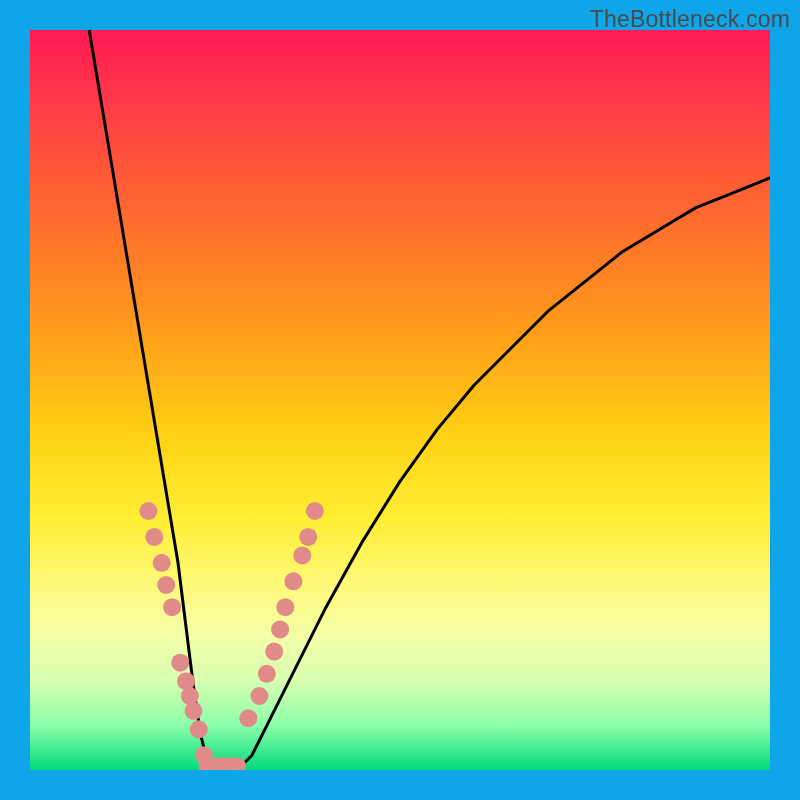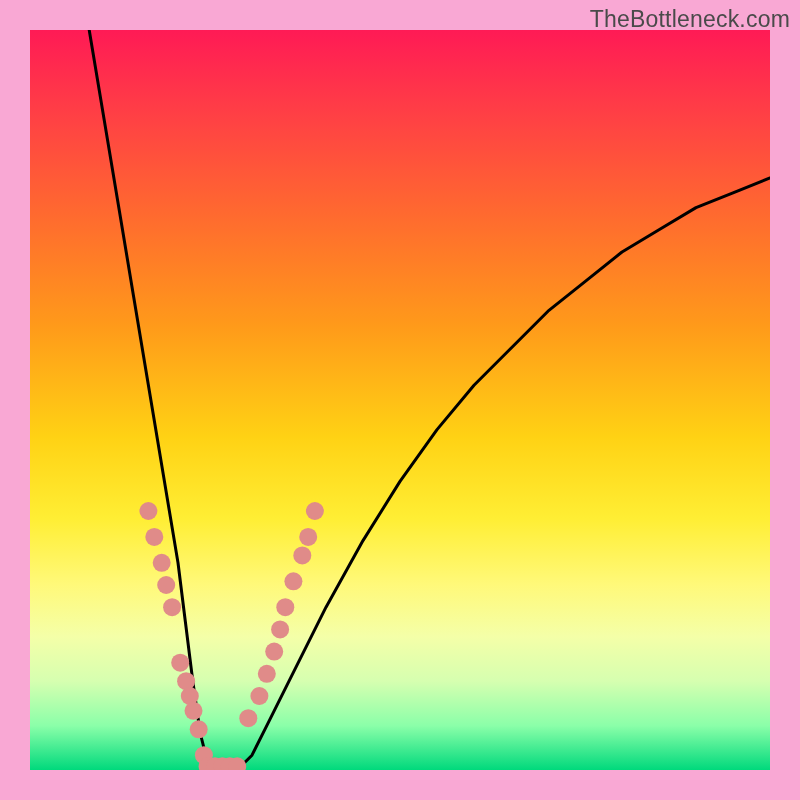--- a/index.html
+++ b/index.html
@@ -8,21 +8,21 @@
     width: 800px;
     height: 800px;
     overflow: hidden;
     background: #000;
     font-family: Arial, Helvetica, sans-serif;
   }
   .chart-wrap {
     position: relative;
     width: 800px;
     height: 800px;
-    background: #f9a8d4;
+    background: #0ea5e9;
   }
   .plot-area {
     position: absolute;
     left: 30px;
     top: 30px;
     width: 740px;
     height: 740px;
     background: linear-gradient(
       to bottom,
       #ff1a55 0%,

